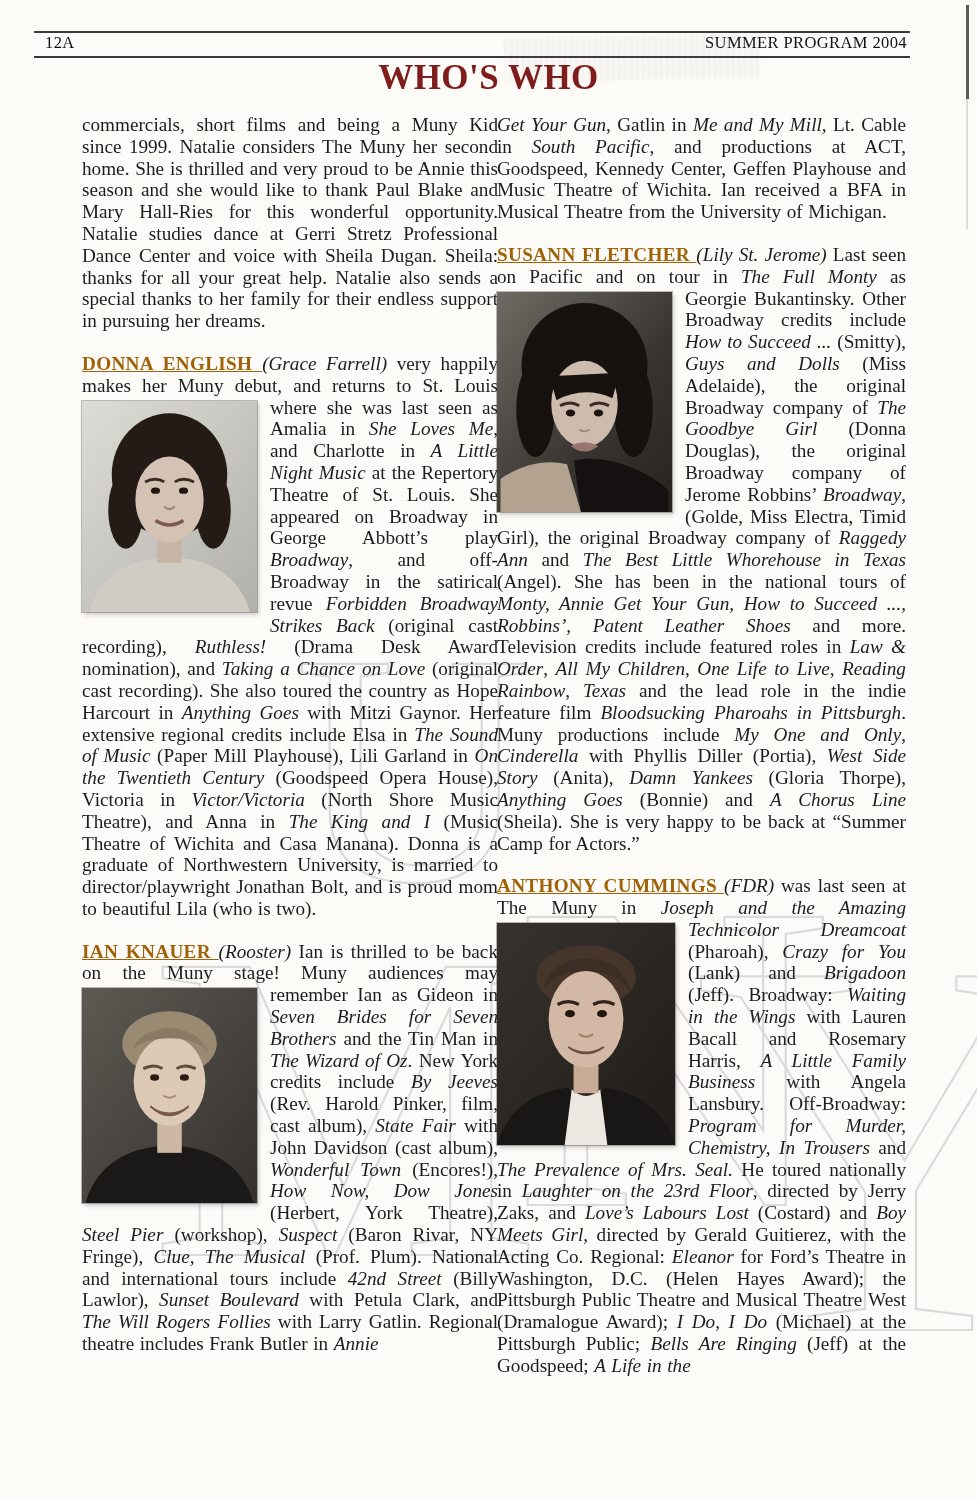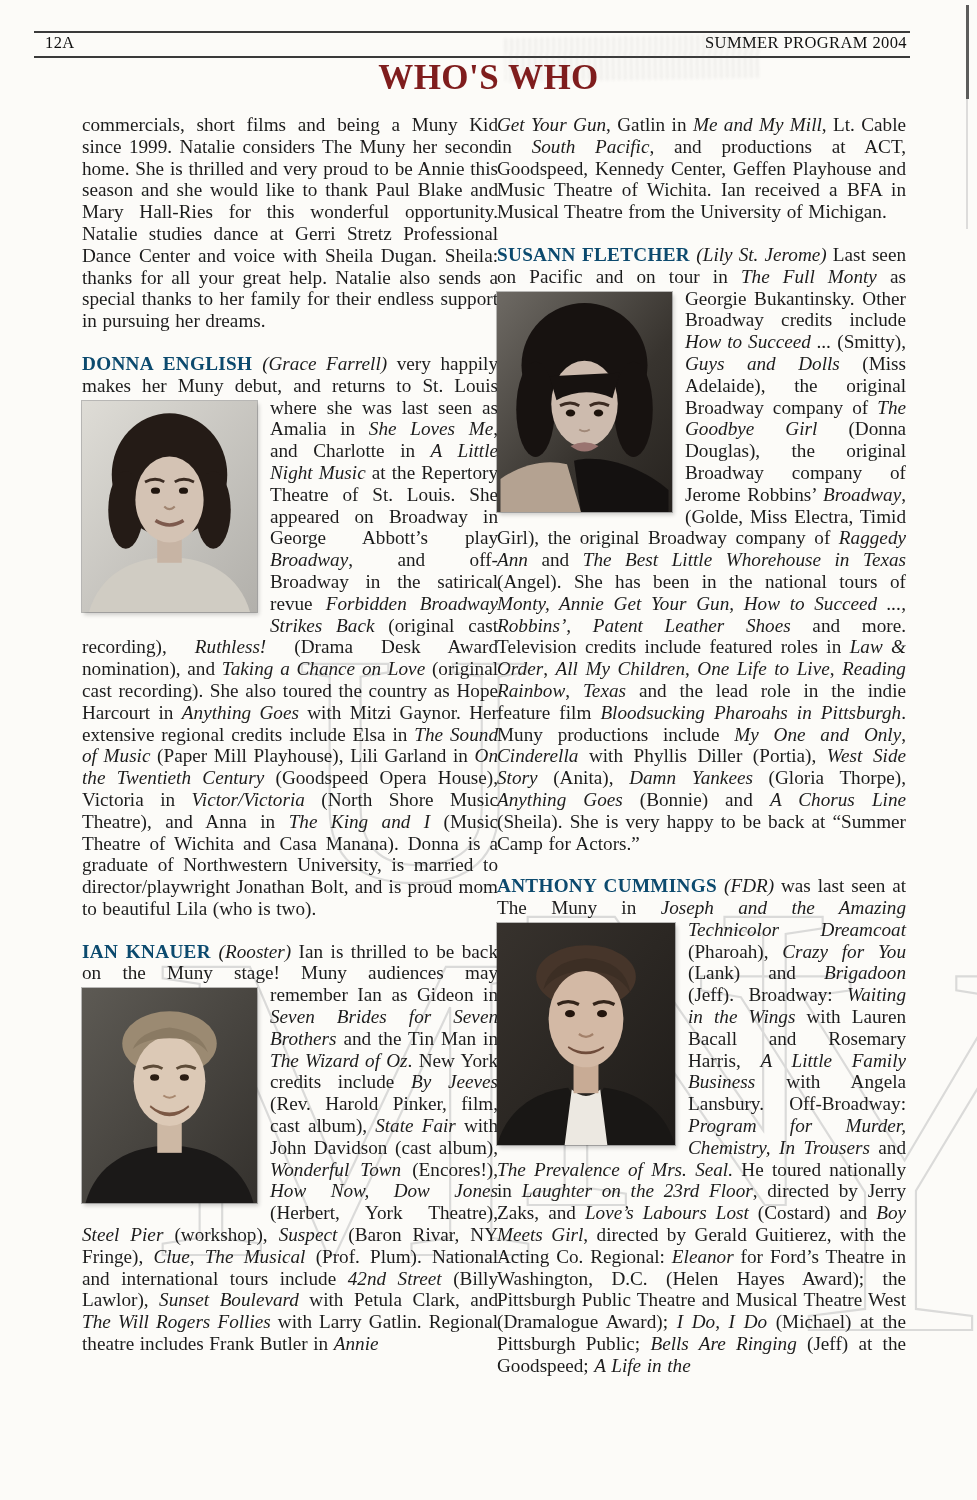--- a/index.html
+++ b/index.html
@@ -27,21 +27,21 @@
   
   .watermark{position:absolute; left:0; top:0; pointer-events:none;}
 
   
   .col{position:absolute; top:114px; font-size:19.2px; line-height:21.8px;
     text-align:justify; text-justify:inter-word; word-spacing:.8px;}
   .col-left{left:52px; width:416px;margin-left:30px;}
   .col-right{left:497px; width:409px;}
   .col p{margin:0; position:relative; z-index:2;}
   .col i{font-style:italic;}
-  .col b{font-weight:bold; color:#0c4a6e; letter-spacing:.3px;}
+  .col b{font-weight:bold; color:#a16207; letter-spacing:.3px;text-decoration:underline;}
   .bio{margin-top:21px;}
   .bio .lead{text-align-last:justify;}
   
   .photo{float:left; margin:4px 13px 9px 0; position:relative; z-index:2;
     box-shadow:0 0 0 1px rgba(60,60,60,.35), 2px 3px 4px rgba(0,0,0,.18);
     background:#cfcdc8;}
   .photo svg{display:block; width:100%; height:100%;}
   .ph-donna{width:175px;height:211px;}
   .ph-ian{width:175px;height:215px;}
   .ph-susann{width:175px;height:220px;}

